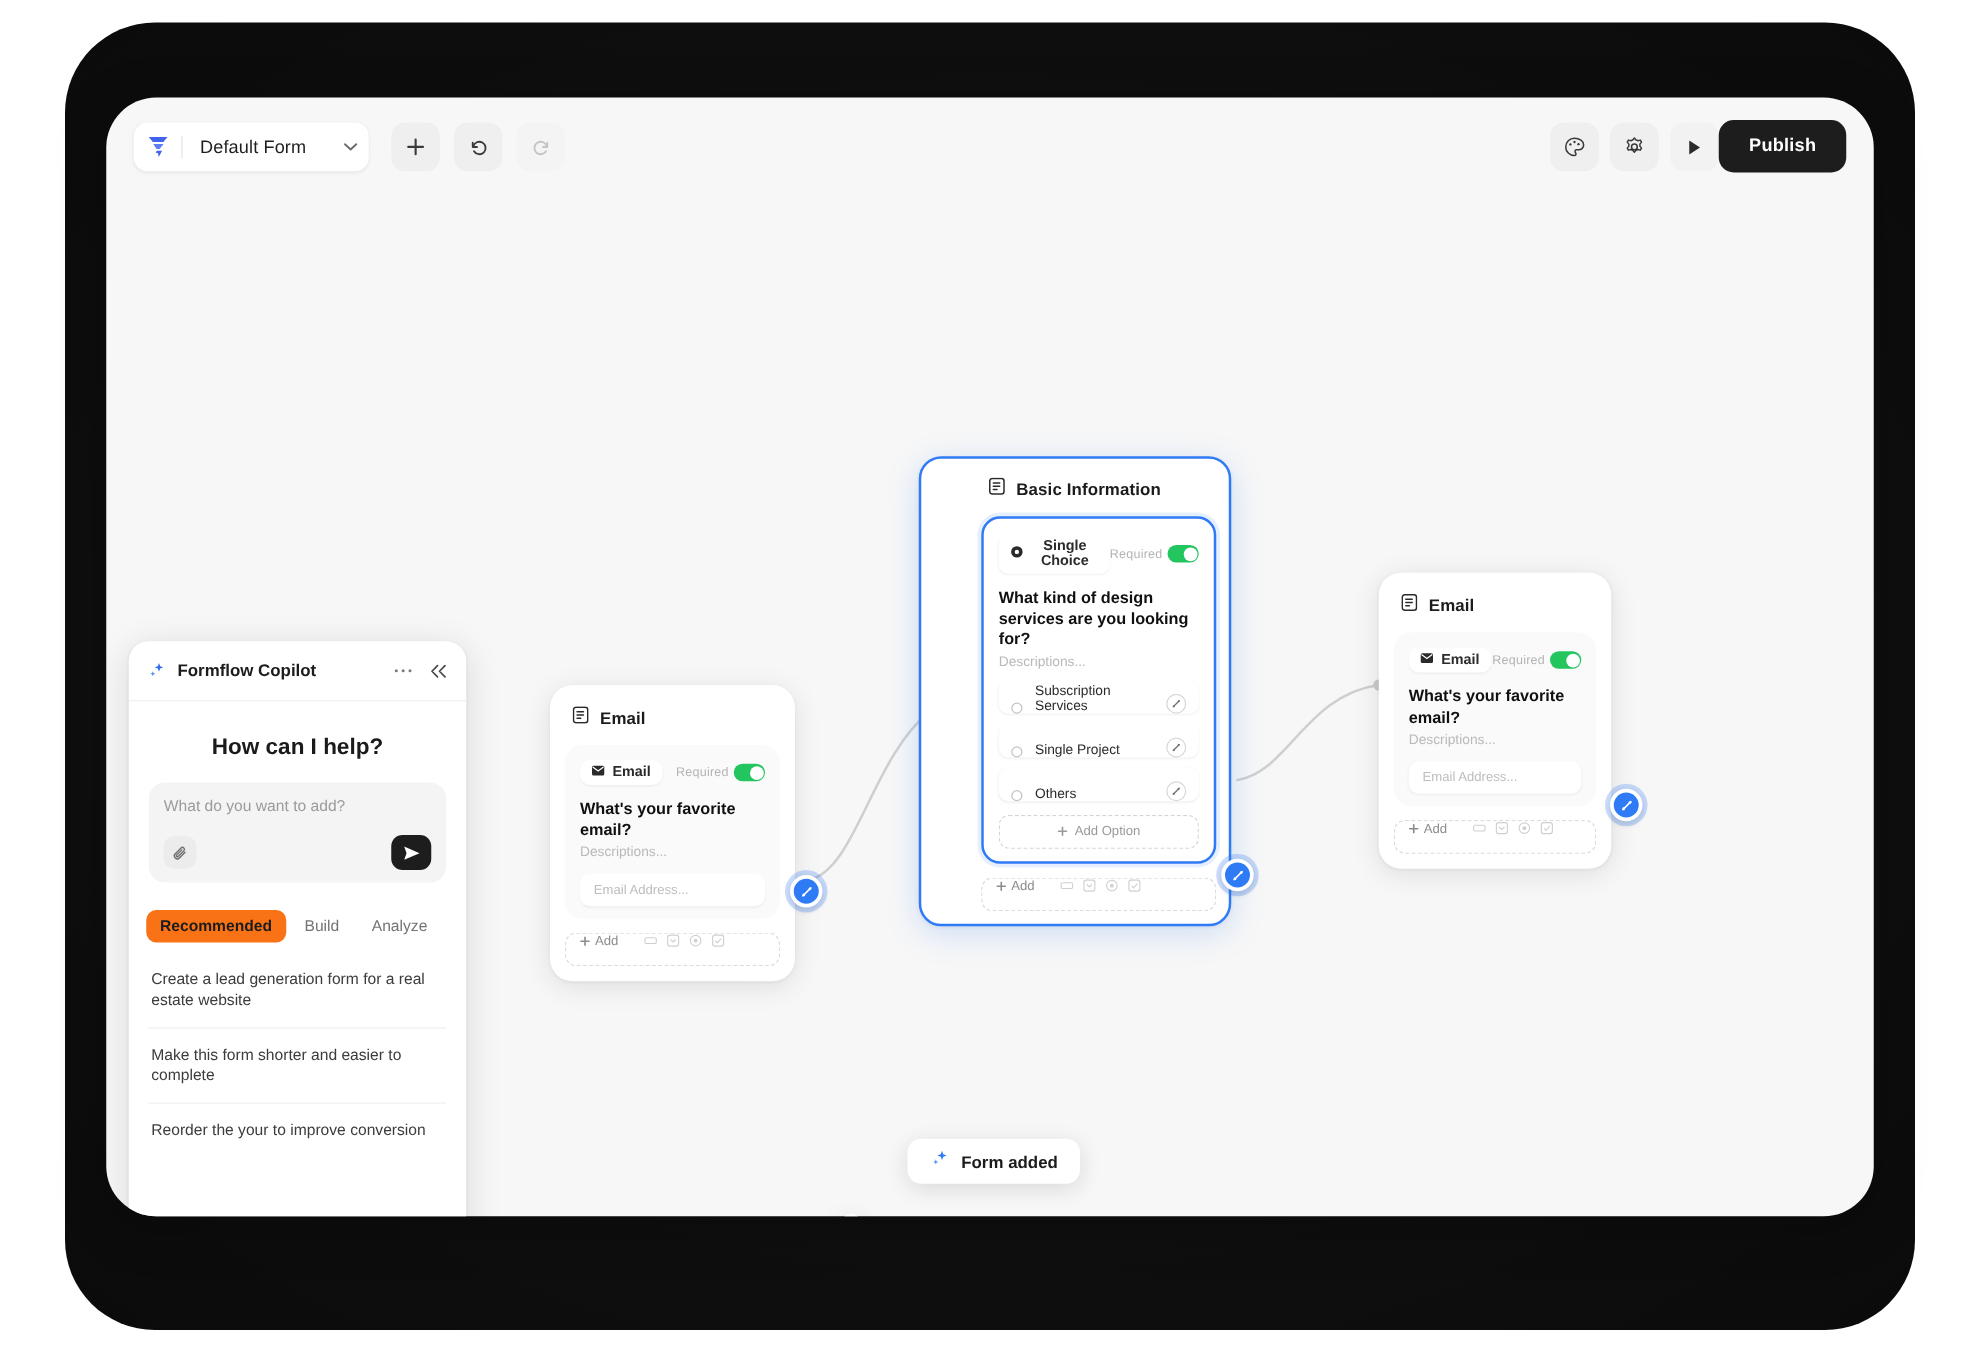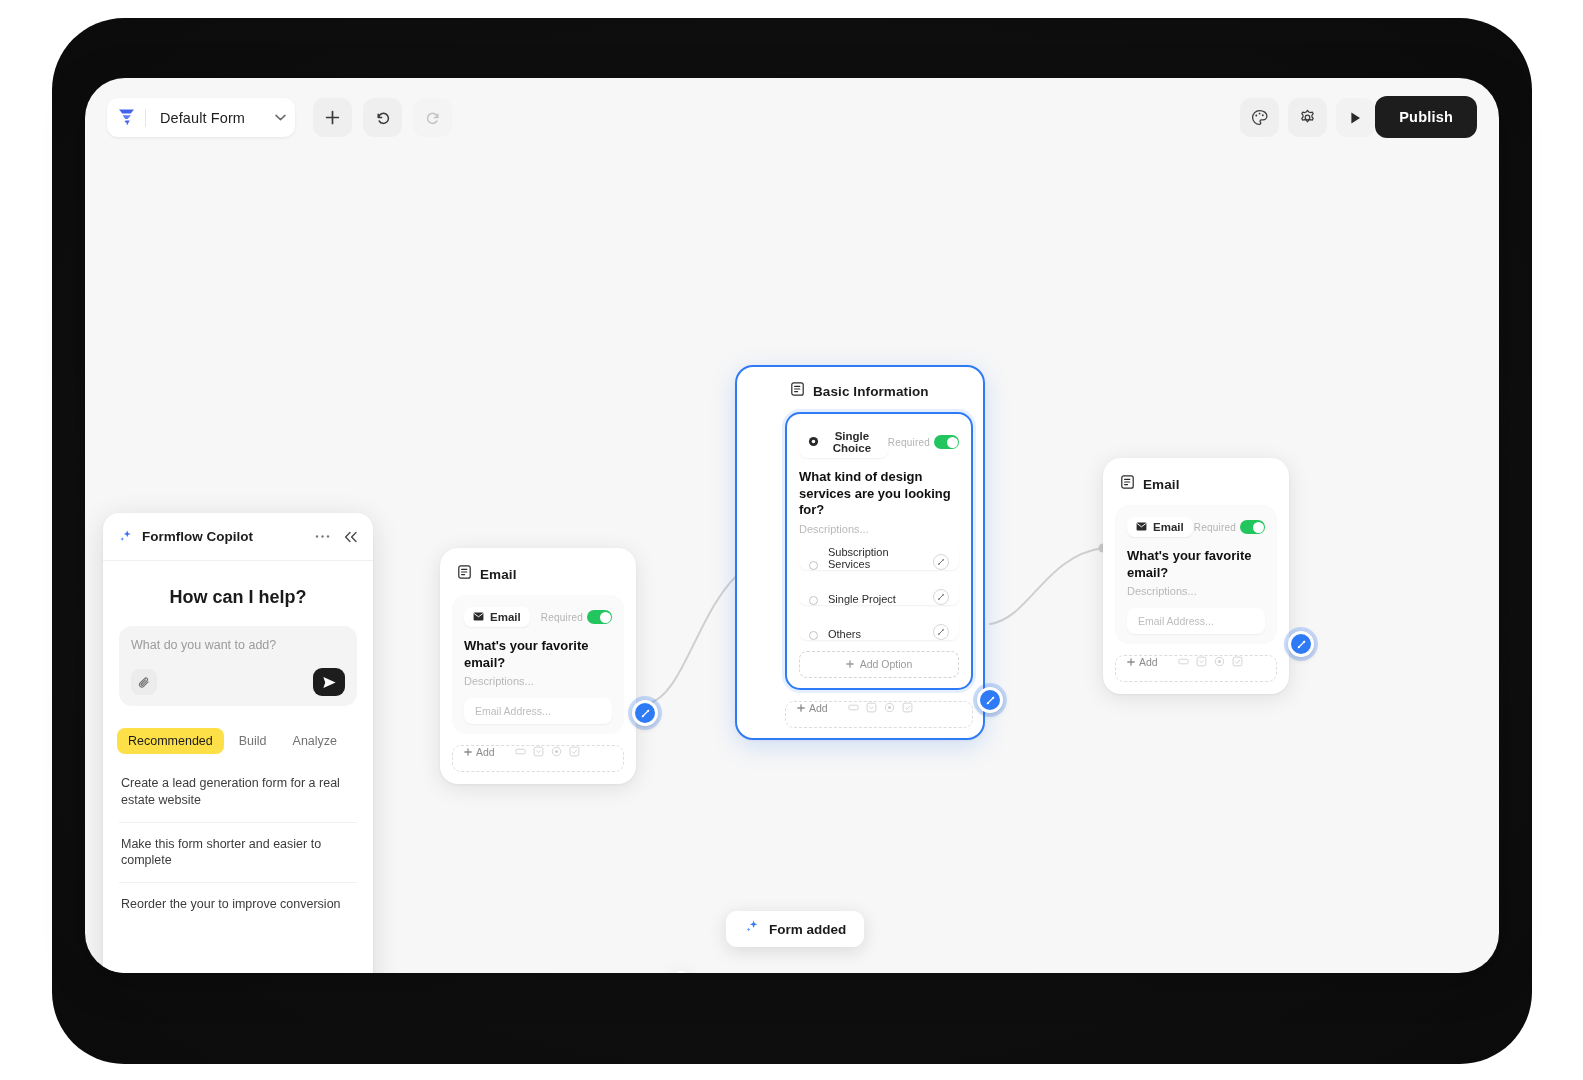--- a/index.html
+++ b/index.html
@@ -221,21 +221,21 @@
   }
   #cp-send {
     width:32px; height:28px; border-radius:9px; background:#1d1d1d;
     display:flex; align-items:center; justify-content:center; cursor:pointer;
   }
   #cp-tabs { display:flex; gap:4px; margin:22px 14px 4px 14px; }
   .cp-tab {
     font-size:12.5px; color:#737373; padding:6px 11px; border-radius:8px;
     cursor:pointer; font-family:"Liberation Sans", sans-serif; border:none; background:transparent;
   }
-  .cp-tab.active { background:#fde047; color:#1c1c1c; font-weight:400; }
+  .cp-tab.active { background:#f97316; color:#1c1c1c; font-weight:700; }
   #cp-list { margin:4px 16px 0 16px; }
   .cp-item {
     font-size:12.5px; color:#3c3c3c; line-height:1.34;
     padding:13px 2px; border-bottom:1px solid #f0f0f0; cursor:pointer;
   }
   .cp-item:last-child { border-bottom:none; }
 
   
   #toast {
     position:absolute; left:641px; top:755px;

